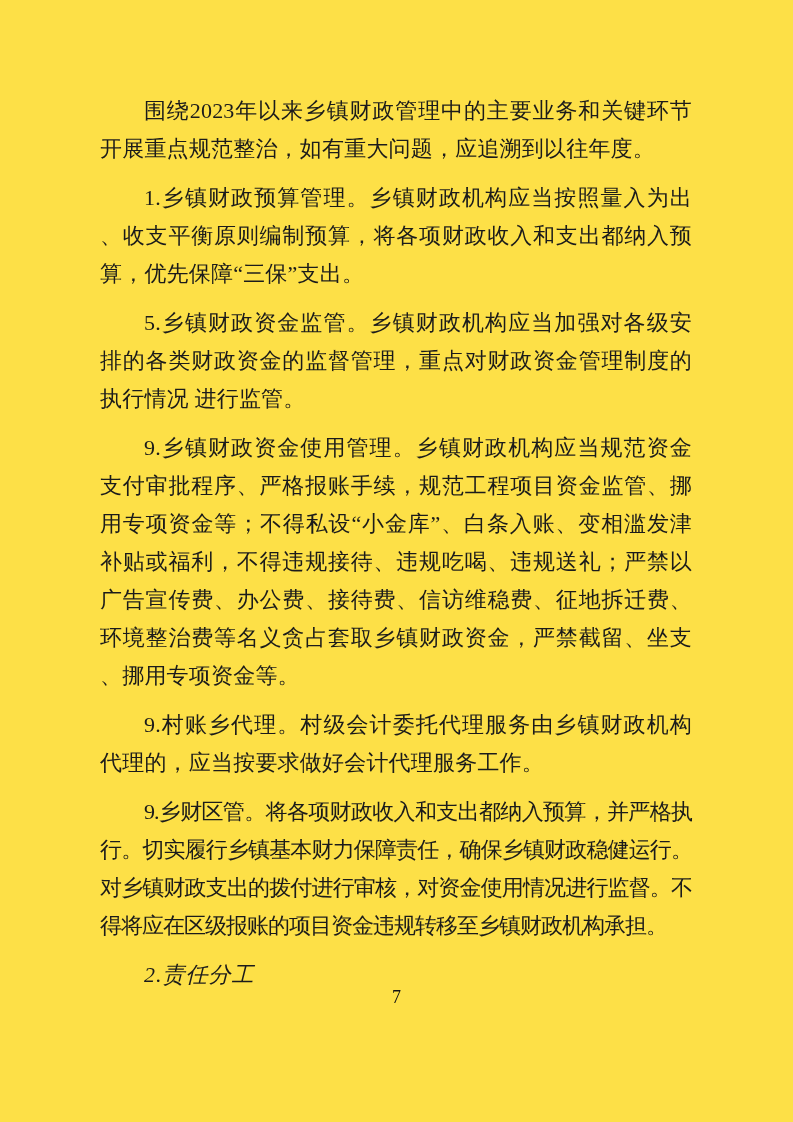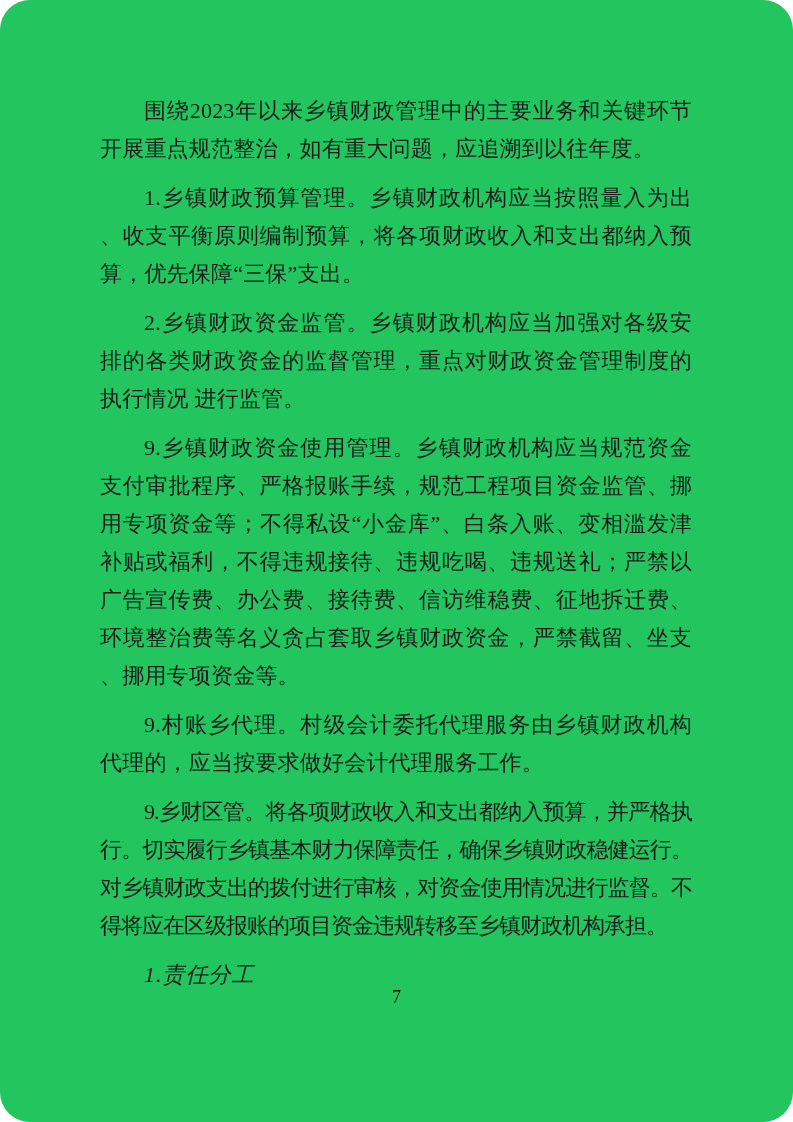--- a/index.html
+++ b/index.html
@@ -11,22 +11,21 @@
     width: 793px;
     height: 1122px;
     position: relative;
     overflow: hidden;
     font-family: "Liberation Serif", "DejaVu Serif", serif;
     color: #1b1b1b;
   }
   .page {
     position: absolute;
     inset: 0;
-    background: #22c55e;
-    border-radius: 30px;
+    background: #fde047;
   }
   .content {
     position: absolute;
     left: 100px;
     top: 92px;
     width: 592px;
   }
   .para {
     margin: 0 0 11px 0;
     font-size: 22px;
@@ -63,26 +62,26 @@
 </head>
 <body>
 
 <div class="page">
   <div class="content">
 
     <p class="para"><span class="lead"></span><span>围绕2023年以来乡镇财政管理中的主要业务和关键环节开展重点规范整治，如有重大问题，应追溯到以往年度。</span></p>
 
     <p class="para"><span class="lead">1.乡镇财政预算管理。</span><span>乡镇财政机构应当按照量入为出、收支平衡原则编制预算，将各项财政收入和支出都纳入预算，优先保障“三保”支出。</span></p>
 
-    <p class="para"><span class="lead">2.乡镇财政资金监管。</span><span>乡镇财政机构应当加强对各级安排的各类财政资金的监督管理，重点对财政资金管理制度的执行情况 进行监管。</span></p>
+    <p class="para"><span class="lead">5.乡镇财政资金监管。</span><span>乡镇财政机构应当加强对各级安排的各类财政资金的监督管理，重点对财政资金管理制度的执行情况 进行监管。</span></p>
 
     <p class="para"><span class="lead">9.乡镇财政资金使用管理。</span><span>乡镇财政机构应当规范资金支付审批程序、严格报账手续，规范工程项目资金监管、挪用专项资金等；不得私设“小金库”、白条入账、变相滥发津补贴或福利，不得违规接待、违规吃喝、违规送礼；严禁以广告宣传费、办公费、接待费、信访维稳费、征地拆迁费、环境整治费等名义贪占套取乡镇财政资金，严禁截留、坐支、挪用专项资金等。</span></p>
 
     <p class="para"><span class="lead">9.村账乡代理。</span><span>村级会计委托代理服务由乡镇财政机构代理的，应当按要求做好会计代理服务工作。</span></p>
 
     <p class="para tight"><span class="lead">9.乡财区管。</span><span>将各项财政收入和支出都纳入预算，并严格执行。切实履行乡镇基本财力保障责任，确保乡镇财政稳健运行。对乡镇财政支出的拨付进行审核，对资金使用情况进行监督。不得将应在区级报账的项目资金违规转移至乡镇财政机构承担。</span></p>
 
-    <p class="para kai"><span class="lead">1.责任分工</span><span></span></p>
+    <p class="para kai"><span class="lead">2.责任分工</span><span></span></p>
 
   </div>
 
   <div class="page-number">7</div>
 </div>
 
 </body></html>

